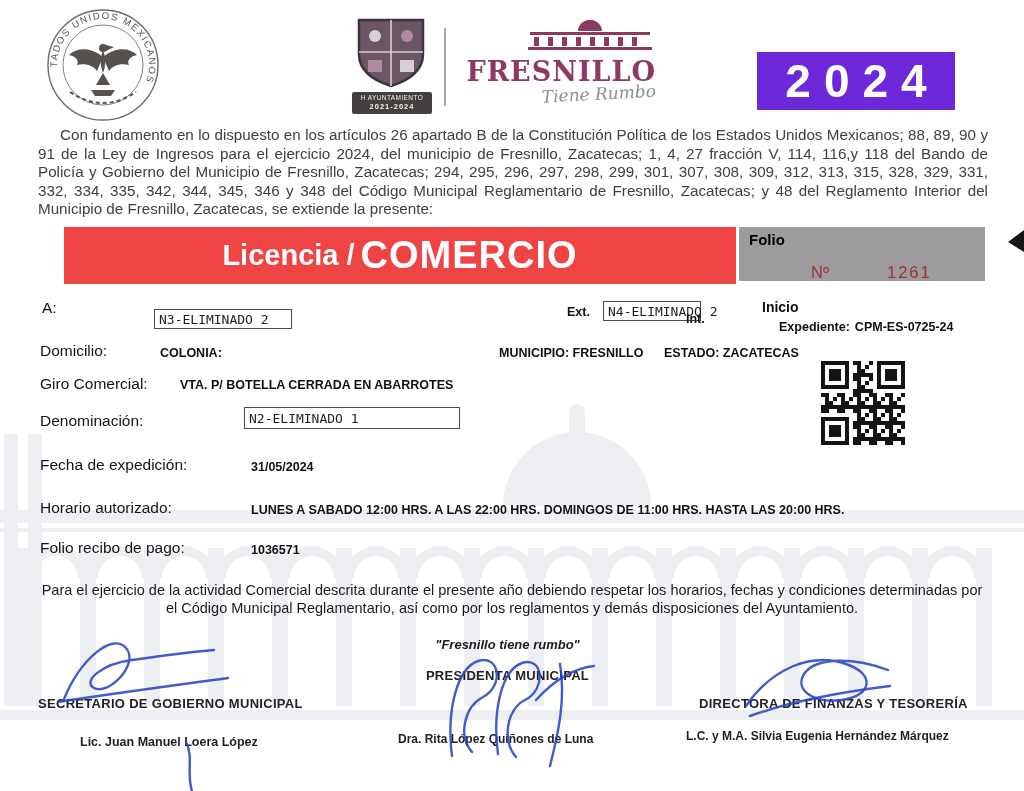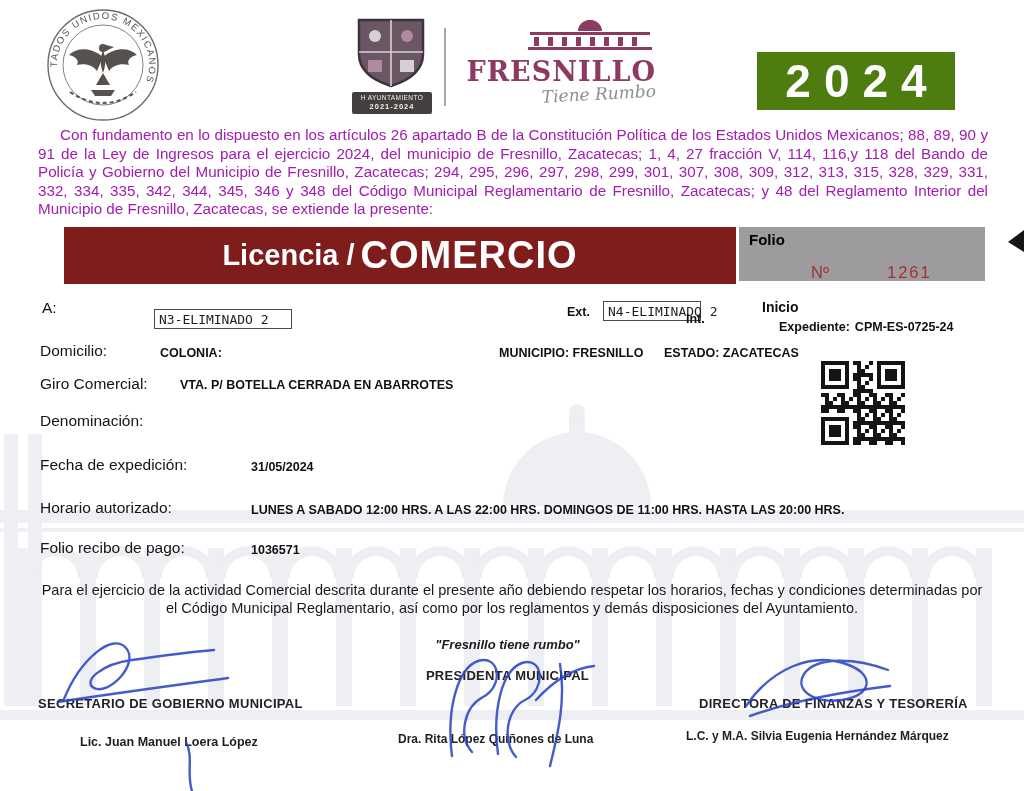--- a/index.html
+++ b/index.html
@@ -15,28 +15,28 @@
   .watermark * { fill:#e1e2e8; }
 
   
   .ayto-badge { background:#45403f; color:#f3f0ee; text-align:center; border-radius:2px; padding:2px 3px; line-height:1.25; }
   .ayto-badge .l1 { font-size:6.5px; letter-spacing:.4px; }
   .ayto-badge .l2 { font-size:7.5px; font-weight:bold; letter-spacing:1px; }
   .header-divider { width:2px; background:#a9a6a6; }
   .city-logo-block { text-align:right; width:200px; }
   .city-logo-name { font-family:"DejaVu Serif", serif; font-weight:bold; font-size:27px; letter-spacing:1px; color:#8d3a63; line-height:1; }
   .city-tagline { font-family:"DejaVu Serif", serif; font-style:italic; font-size:17px; color:#8f8f93; transform:rotate(-3deg); margin-top:1px; }
-  .year-badge { background:#4d7c0f; color:#ffffff; display:flex; align-items:center; justify-content:center;
+  .year-badge { background:#6d28d9; color:#ffffff; display:flex; align-items:center; justify-content:center;
     font-weight:bold; font-size:46px; letter-spacing:13px; padding-left:13px; }
 
   
-  .legal { font-size:15.2px; line-height:1.22; text-align:justify; text-indent:22px; color:#a21caf; }
-
-  
-  .banner { background:#7f1d1d; color:#ffffff; display:flex; align-items:center; justify-content:center; gap:6px; }
+  .legal { font-size:15.2px; line-height:1.22; text-align:justify; text-indent:22px; color:#404040; }
+
+  
+  .banner { background:#ef4444; color:#ffffff; display:flex; align-items:center; justify-content:center; gap:6px; }
   .banner .t1 { font-size:29px; font-weight:bold; }
   .banner .t2 { font-size:38px; font-weight:bold; letter-spacing:1px; }
   .folio-box { background:#9d9b9e; padding:4px 10px; }
   .folio-label { font-size:15px; font-weight:bold; color:#000000; }
   .folio-row { display:flex; margin-top:15px; font-family:Liberation Sans, sans-serif; font-size:16.5px; color:#9e3336; }
   .folio-no { margin-left:62px; }
   .folio-num { margin-left:58px; letter-spacing:2px; }
   .scan-mark { background:#161616; clip-path:polygon(100% 0, 100% 100%, 0 55%); }
 
   
@@ -366,20 +366,21 @@
           <rect x="48" y="80" width="4" height="4"></rect>
           <rect x="52" y="80" width="4" height="4"></rect>
           <rect x="64" y="80" width="4" height="4"></rect>
           <rect x="68" y="80" width="4" height="4"></rect>
           <rect x="80" y="80" width="4" height="4"></rect>
         </g>
     </svg>
   </div>
 
   <div class="abs lbl" style="left:40px; top:412px;">Denominación:</div>
+  <div class="abs mono-box" style="left:244px; top:407px; width:216px; height:22px;">N2-ELIMINADO 1</div>
 
   <div class="abs lbl" style="left:40px; top:456px;">Fecha de expedición:</div>
   <div class="abs val" style="left:251px; top:460px;">31/05/2024</div>
 
   <div class="abs lbl" style="left:40px; top:499px;">Horario autorizado:</div>
   <div class="abs val" style="left:251px; top:503px;">LUNES A SABADO 12:00 HRS. A LAS 22:00 HRS. DOMINGOS DE 11:00 HRS. HASTA LAS 20:00 HRS.</div>
 
   <div class="abs lbl" style="left:40px; top:539px;">Folio recibo de pago:</div>
   <div class="abs val" style="left:251px; top:543px;">1036571</div>
 

